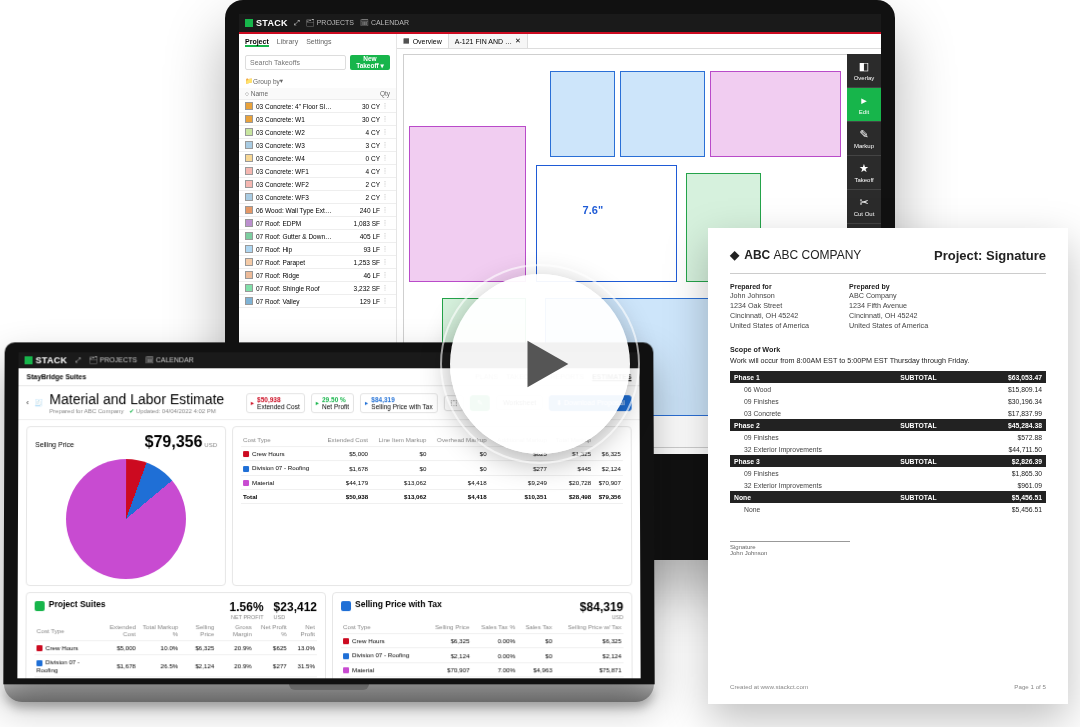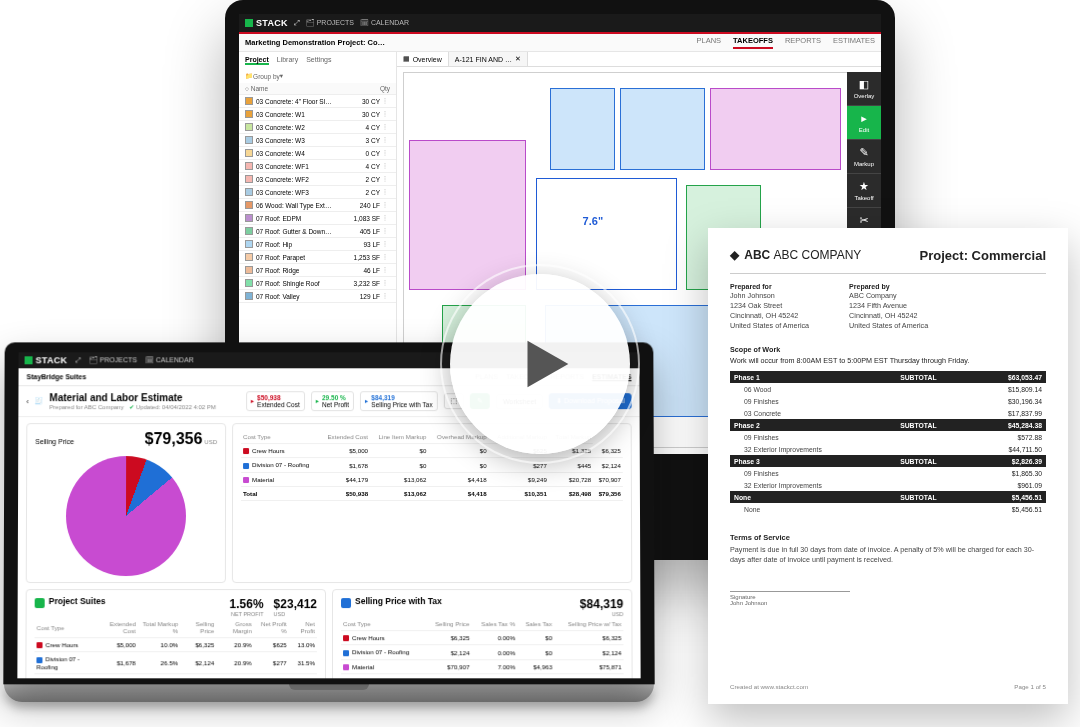--- a/index.html
+++ b/index.html
@@ -51,21 +51,21 @@
   
   .mac { position: absolute; left: 4px; top: 342px; width: 650px; }
   .mac-bezel { background: #111; border-radius: 10px 10px 0 0; padding: 10px 14px 6px; box-shadow: 0 20px 40px rgba(0,0,0,.3); transform: perspective(1400px) rotateX(1deg); }
   .mac-screen { width: 100%; height: 326px; background: #fff; font-size: 7px; display: flex; flex-direction: column; overflow: hidden; }
   .hdr2 { background: #1a1a1a; color: #ccc; height: 16px; display: flex; align-items: center; padding: 0 6px; gap: 8px; }
   .sub2 { height: 18px; display: flex; align-items: center; padding: 0 8px; font-size: 7px; gap: 10px; border-bottom: 1px solid #e6e6e6; }
   .sub2 .b { font-weight: 600; }
   .subnav { margin-left: auto; display: flex; gap: 8px; color: #888; }
   .subnav .a { color: #000; font-weight: 600; text-decoration: underline; }
   .titlebar { display: flex; align-items: center; padding: 5px 8px; gap: 6px; border-bottom: 1px solid #eee; }
-  .titlebar h4 { font-size: 10px; font-weight: 700; }
+  .titlebar h4 { font-size: 14px; font-weight: 400; }
   .chk { color: #17b54b; margin-left: 4px; }
   .metrics { margin-left: auto; display: flex; gap: 6px; align-items: center; }
   .badge { border: 1px solid #e3e3e3; border-radius: 3px; padding: 2px 4px; display: flex; gap: 3px; align-items: center; font-size: 6.5px; }
   .badge .v { font-weight: 700; }
   .red { color: #cc0a20; }
   .grn { color: #17b54b; }
   .blu { color: #1f6fd6; }
   .tbtn { border: 1px solid #ddd; border-radius: 3px; padding: 3px 6px; font-size: 7px; background: #fff; }
   .tbtn.gr { background: #17b54b; color: #fff; border-color: #17b54b; }
   .tbtn.bl { background: #1f6fd6; color: #fff; border-color: #1f6fd6; }
@@ -132,35 +132,30 @@
     <div class="topbar">
       <span class="brand">
           <span class="mk"></span>
           <span>STACK</span>
         </span>
       <span>⤢</span>
       <a>🗂 <span>PROJECTS</span></a>
       <a>🗓 <span>CALENDAR</span></a>
     </div>
     <div class="redline"></div>
-    <div class="proj-row">
-      <span class="pt">Marketing Demonstration Project: Co…</span>
-      <div class="nav">
-        <span>PLANS</span>
-        <span class="act">TAKEOFFS</span>
-        <span>REPORTS</span>
-        <span>ESTIMATES</span>
-      </div>
-    </div>
     <div class="imac-body">
       <div class="sidebar">
         <div class="stab">
           <span class="a">Project</span>
           <span>Library</span>
           <span>Settings</span>
+        </div>
+        <div class="srchrow">
+          <input class="srch" placeholder="Search Takeoffs" style="">
+          <button class="nbtn">New Takeoff ▾</button>
         </div>
         <div class="grp">📁 <span>Group by</span> ▾</div>
         <div class="tbl" id="to-tbl">
           <div class="thd">
               <span>○ <span>Name</span></span>
               <span class="q">Qty</span>
             </div>
         <div class="trw">
               <span class="sw" style="background:#e9a23b"></span>
               <span>03 Concrete: 4" Floor Sl…</span>
@@ -535,21 +530,21 @@
     </div>
   </div>
   <div class="mac-deck">
       <div class="notch"></div>
     </div>
 </div>
 
 <div class="doc">
   <div class="doc-row1">
     <div class="logo">◆ <span><b>ABC</b> <span style="font-weight:400">ABC COMPANY</span></span></div>
-    <h2>Project: Commercial</h2>
+    <h2>Project: Signature</h2>
   </div>
   <div class="addr-row">
     <div class="addr"><b>Prepared for</b><p id="pf-lines">John Johnson<br>1234 Oak Street<br>Cincinnati, OH 45242<br>United States of America</p></div>
     <div class="addr"><b>Prepared by</b><p id="pb-lines">ABC Company<br>1234 Fifth Avenue<br>Cincinnati, OH 45242<br>United States of America</p></div>
   </div>
   <div class="scope">
       <b>Scope of Work</b>
       <p>Work will occur from 8:00AM EST to 5:00PM EST Thursday through Friday.</p>
     </div>
   <table class="ptbl" id="phase-tbl">
@@ -609,21 +604,20 @@
           <td>SUBTOTAL</td>
           <td>$5,456.51</td>
         </tr>
         <tr class="line">
           <td>None</td>
           <td></td>
           <td>$5,456.51</td>
         </tr>
       </tbody>
     </table>
-  <div class="tos"><b>Terms of Service</b><p>Payment is due in full 30 days from date of invoice. A penalty of 5% will be charged for each 30-days after date of invoice until payment is received.</p></div>
   <div class="sig">
     <div class="sig-line"></div>
     <div style="font-size:6px;color:#666"><span>Signature</span></div>
     <div style="font-size:6px;color:#666"><span>John Johnson</span></div>
   </div>
   <div class="docfoot">
       <span>Created at www.stackct.com</span>
       <span>Page 1 of 5</span>
     </div>
 </div>

